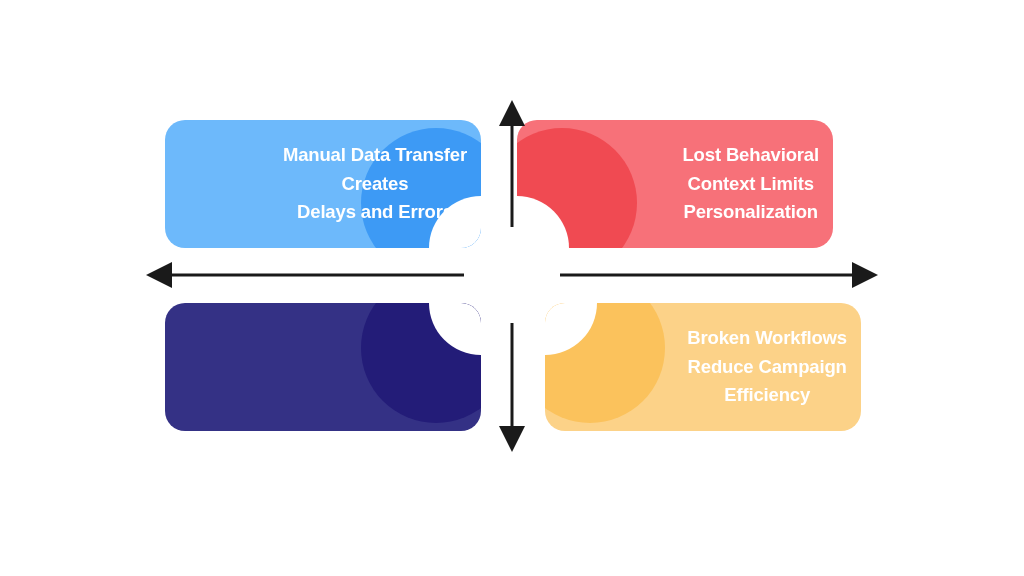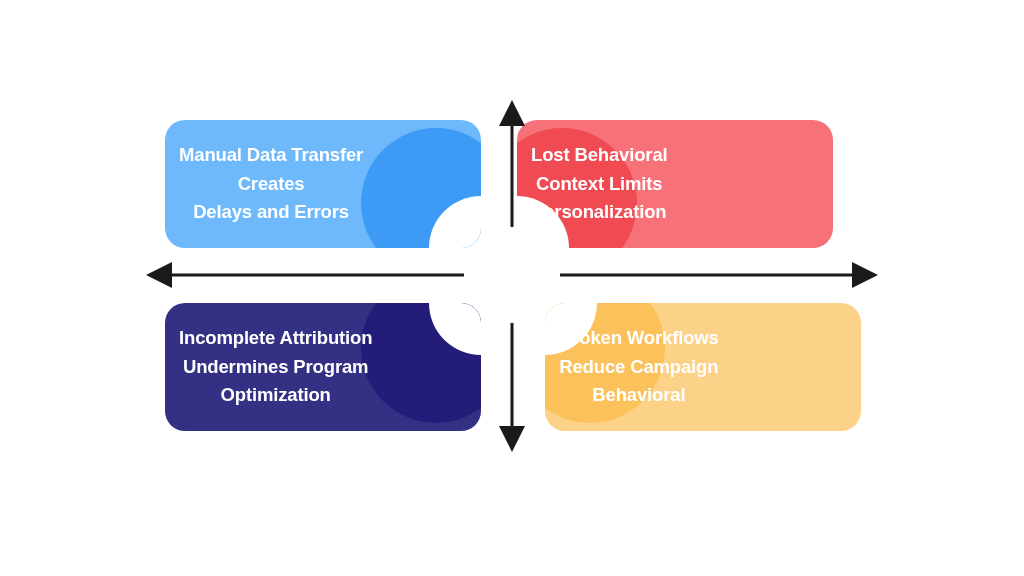--- a/index.html
+++ b/index.html
@@ -25,21 +25,21 @@
   
   .qbox {
     position: absolute;
     width: 316px;
     height: 128px;
     border-radius: 20px;
     overflow: hidden;
     box-sizing: border-box;
     display: flex;
     align-items: center;
-    justify-content: flex-start;
+    justify-content: flex-end;
   }
 
   .qbox .label {
     position: relative;
     z-index: 3;
     color: #ffffff;
     font-size: 18.5px;
     font-weight: bold;
     line-height: 1.56;
     text-align: center;
@@ -125,31 +125,28 @@
     <div class="accent" style="background: rgb(240, 74, 82);"></div>
     <div class="bite"></div>
     <div class="label" style="color: rgb(255, 255, 255);">Lost Behavioral
 Context Limits
 Personalization</div>
   </div>
 
   <div class="qbox" id="box-bl" style="background: rgb(52, 49, 133);">
     <div class="accent" style="background: rgb(35, 28, 120);"></div>
     <div class="bite"></div>
-    <div class="label" style="color: rgb(255, 255, 255);">Incomplete Attribution
-Undermines Program
-Optimization</div>
   </div>
 
   <div class="qbox" id="box-br" style="background: rgb(252, 210, 136);">
     <div class="accent" style="background: rgb(251, 194, 92);"></div>
     <div class="bite"></div>
     <div class="label" style="color: rgb(255, 255, 255);">Broken Workflows
 Reduce Campaign
-Behavioral</div>
+Efficiency</div>
   </div>
 
   <div id="center-hole"></div>
 
   <svg id="axes" viewBox="0 0 1024 576">
 
     <line x1="512" y1="118" x2="512" y2="227" stroke="#1a1a1a" stroke-width="3"></line>
 
     <line x1="512" y1="323" x2="512" y2="432" stroke="#1a1a1a" stroke-width="3"></line>
 

